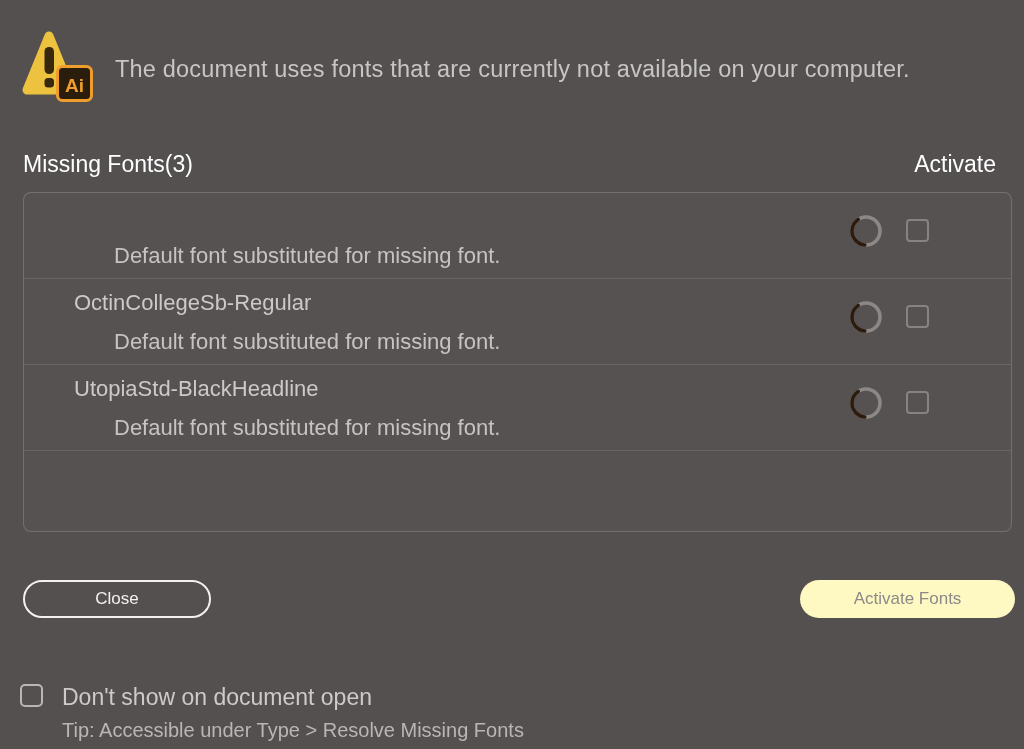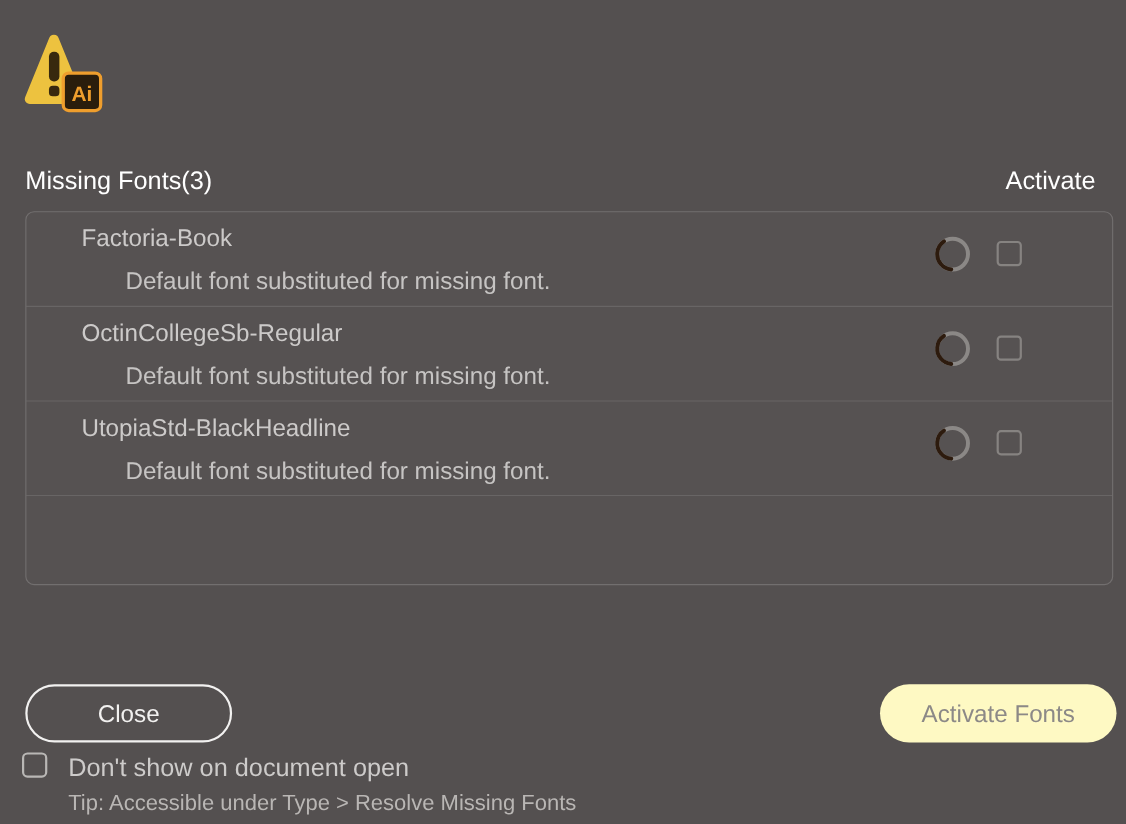--- a/index.html
+++ b/index.html
@@ -94,30 +94,29 @@
     border-radius: 4px;
     box-sizing: border-box;
     background: transparent;
     cursor: pointer;
   }
 
   
   .btn {
     position: absolute;
     top: 580px;
-    height: 53px;
+    height: 38px;
     border-radius: 27px;
-    font-size: 22px;
+    font-size: 17px;
     font-family: "Liberation Sans", "DejaVu Sans", sans-serif;
     display: flex;
     align-items: center;
     justify-content: center;
     box-sizing: border-box;
     cursor: pointer;
-    margin-top: 42px;
   }
   .btn-close {
     left: 23px;
     width: 188px;
     background: transparent;
     border: 2.5px solid #F2F1F0;
     color: #F2F1F0;
   }
   .btn-find {
     left: 223px;
@@ -171,28 +170,28 @@
   <div class="warn-icon">
     <svg width="78" height="76" viewBox="0 0 78 76">
       <path d="M29 8 L7 62 L51 62 Z" fill="#EDC23F" stroke="#EDC23F" stroke-width="9" stroke-linejoin="round"></path>
       <rect x="24.5" y="19" width="9.5" height="27" rx="4.5" fill="#38290E"></rect>
       <rect x="24.5" y="50" width="9.5" height="9.5" rx="3.5" fill="#38290E"></rect>
       <rect x="37.5" y="38.5" width="34" height="34" rx="5" fill="#2A1D0C" stroke="#EF9E2D" stroke-width="3"></rect>
       <text x="54.5" y="63.5" text-anchor="middle" font-family="Liberation Sans, DejaVu Sans, sans-serif" font-size="19" font-weight="bold" fill="#EF9E2D">Ai</text>
     </svg>
   </div>
 
+  <div class="header-message">The document uses fonts that are currently not available on your computer.</div>
 
   <div class="section-label missing-label">Missing Fonts(3)</div>
   <div class="section-label activate-label">Activate</div>
 
   <div class="font-list">
 
     <div class="font-row">
-      <div class="font-name">Factoria-Book</div>
       <div class="font-status">Default font substituted for missing font.</div>
       <div class="row-spinner">
         <svg width="34" height="34" viewBox="0 0 34 34">
           <circle cx="17" cy="17" r="14" fill="none" stroke="#8B8886" stroke-width="3.6"></circle>
           <circle cx="17" cy="17" r="14" fill="none" stroke="#2D1B0E" stroke-width="3.6" stroke-dasharray="34.2 53.8" stroke-linecap="round" transform="rotate(95 17 17)"></circle>
         </svg>
       </div>
       <div class="row-checkbox"></div>
     </div>
 

